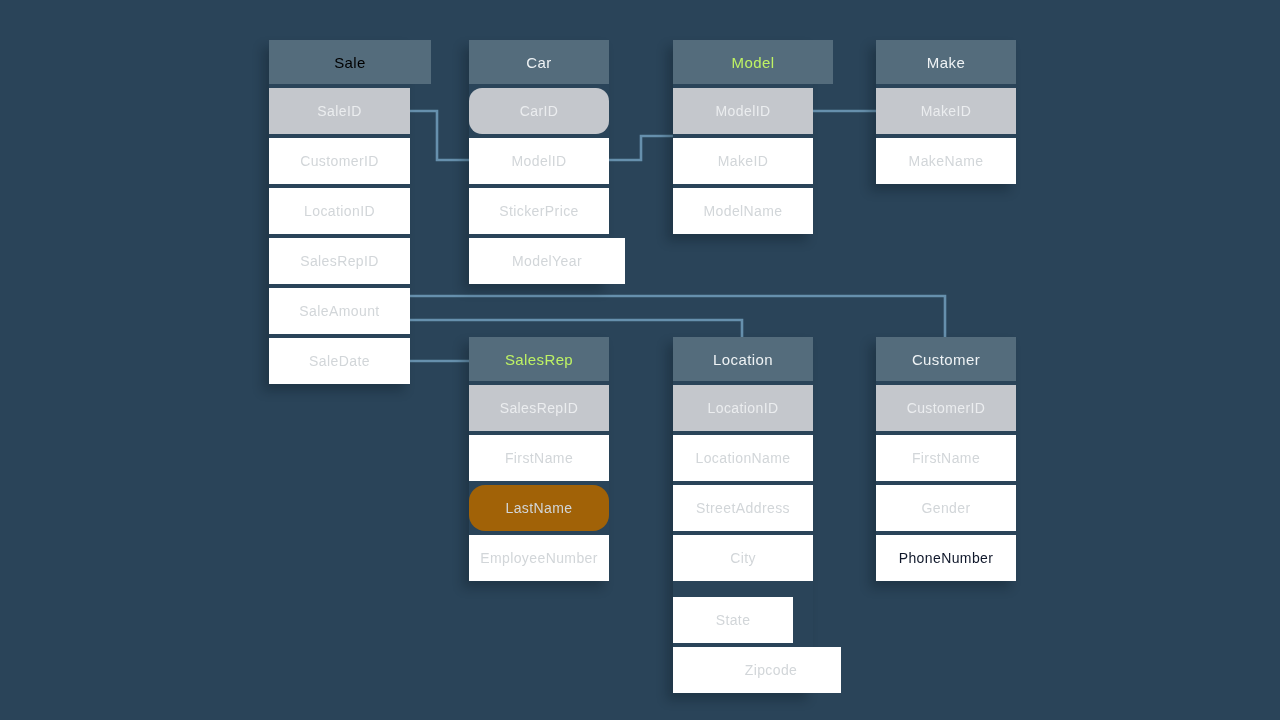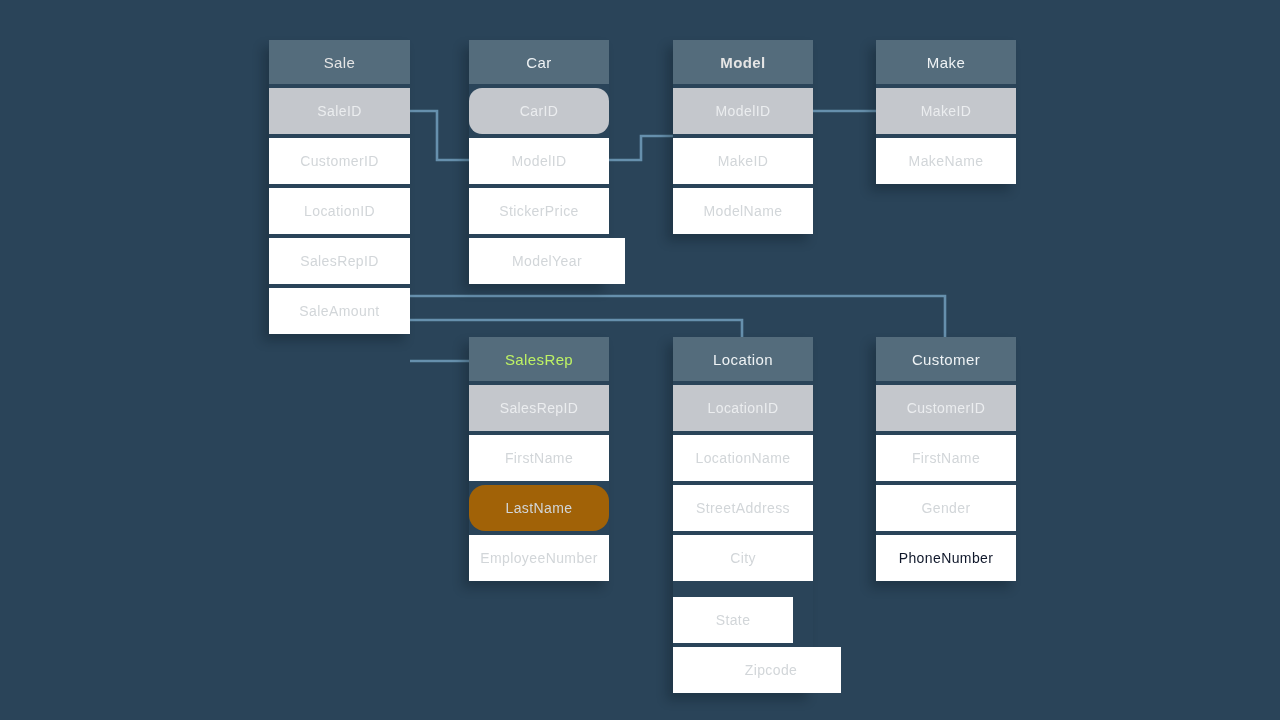--- a/index.html
+++ b/index.html
@@ -53,36 +53,37 @@
   <svg class="lines" viewBox="0 0 1280 720" xmlns="http://www.w3.org/2000/svg">
       <path d="M 410 111 H 437 V 160 H 469" fill="none" stroke="#6690ad" stroke-width="2.6"></path>
       <path d="M 609 160 H 641 V 136 H 673" fill="none" stroke="#6690ad" stroke-width="2.6"></path>
       <path d="M 813 111 H 876" fill="none" stroke="#6690ad" stroke-width="2.6"></path>
       <path d="M 410 296 H 945 V 337" fill="none" stroke="#6690ad" stroke-width="2.6"></path>
       <path d="M 410 320 H 742 V 337" fill="none" stroke="#6690ad" stroke-width="2.6"></path>
       <path d="M 410 361 H 469" fill="none" stroke="#6690ad" stroke-width="2.6"></path>
     </svg>
 
 <div class="table-node" style="left: 269px; top: 40px; width: 141px;">
-      <div class="tbl-header" style="background: rgb(84, 108, 124); color: #e5e5e5; width: 141px; margin-top: 0px; text-align: right;">Sale</div>
+      <div class="tbl-header" style="background: rgb(84, 108, 124); color: #000000; width: 162px; margin-top: 0px; text-align: right;">Sale</div>
       <div class="tbl-row" style="background: rgb(196, 199, 204); color: rgb(235, 237, 239); width: 141px;">SaleID</div>
       <div class="tbl-row" style="background: rgb(255, 255, 255); color: rgb(210, 214, 217); width: 141px;">CustomerID</div>
       <div class="tbl-row" style="background: rgb(255, 255, 255); color: rgb(210, 214, 217); width: 141px;">LocationID</div>
       <div class="tbl-row" style="background: rgb(255, 255, 255); color: rgb(210, 214, 217); width: 141px;">SalesRepID</div>
       <div class="tbl-row" style="background: rgb(255, 255, 255); color: rgb(210, 214, 217); width: 141px;">SaleAmount</div>
+      <div class="tbl-row" style="background: rgb(255, 255, 255); color: rgb(210, 214, 217); width: 141px;">SaleDate</div>
     </div>
     <div class="table-node" style="left: 469px; top: 40px; width: 140px;">
       <div class="tbl-header" style="background: rgb(84, 108, 124); color: rgb(239, 243, 245); width: 140px; margin-top: 0px;">Car</div>
       <div class="tbl-row" style="background: rgb(196, 199, 204); color: rgb(235, 237, 239); width: 140px; border-radius: 13px;">CarID</div>
       <div class="tbl-row" style="background: rgb(255, 255, 255); color: rgb(210, 214, 217); width: 140px;">ModelID</div>
       <div class="tbl-row" style="background: rgb(255, 255, 255); color: rgb(210, 214, 217); width: 140px;">StickerPrice</div>
       <div class="tbl-row" style="background: rgb(255, 255, 255); color: rgb(210, 214, 217); width: 156px;">ModelYear</div>
     </div>
     <div class="table-node" style="left: 673px; top: 40px; width: 140px;">
-      <div class="tbl-header" style="background: rgb(84, 108, 124); color: #e5e5e5; width: 140px; margin-top: 0px; font-weight: bold;">Model</div>
+      <div class="tbl-header" style="background: rgb(84, 108, 124); color: #bef264; width: 160px; margin-top: 0px;">Model</div>
       <div class="tbl-row" style="background: rgb(196, 199, 204); color: rgb(235, 237, 239); width: 140px;">ModelID</div>
       <div class="tbl-row" style="background: rgb(255, 255, 255); color: rgb(210, 214, 217); width: 140px;">MakeID</div>
       <div class="tbl-row" style="background: rgb(255, 255, 255); color: rgb(210, 214, 217); width: 140px;">ModelName</div>
     </div>
     <div class="table-node" style="left: 876px; top: 40px; width: 140px;">
       <div class="tbl-header" style="background: rgb(84, 108, 124); color: rgb(239, 243, 245); width: 140px; margin-top: 0px;">Make</div>
       <div class="tbl-row" style="background: rgb(196, 199, 204); color: rgb(235, 237, 239); width: 140px;">MakeID</div>
       <div class="tbl-row" style="background: rgb(255, 255, 255); color: rgb(210, 214, 217); width: 140px;">MakeName</div>
     </div>
     <div class="table-node" style="left: 469px; top: 337px; width: 140px;">

